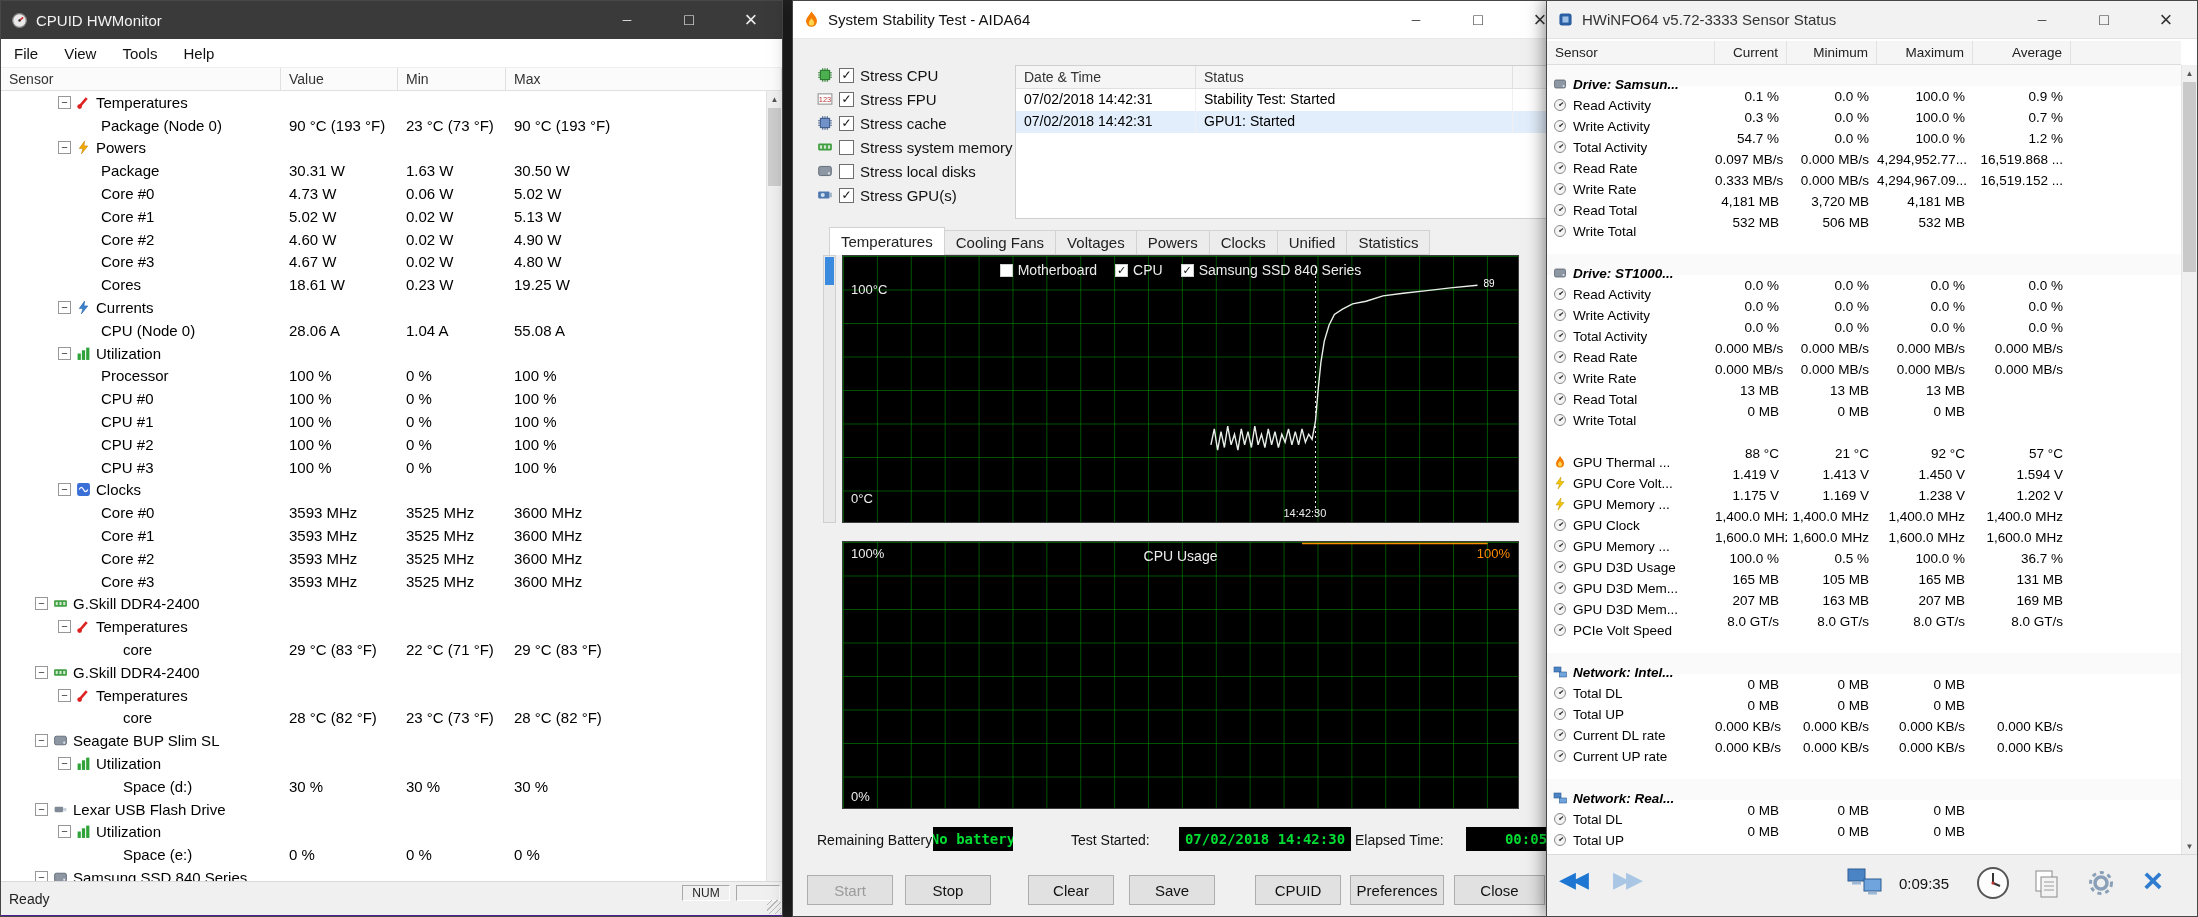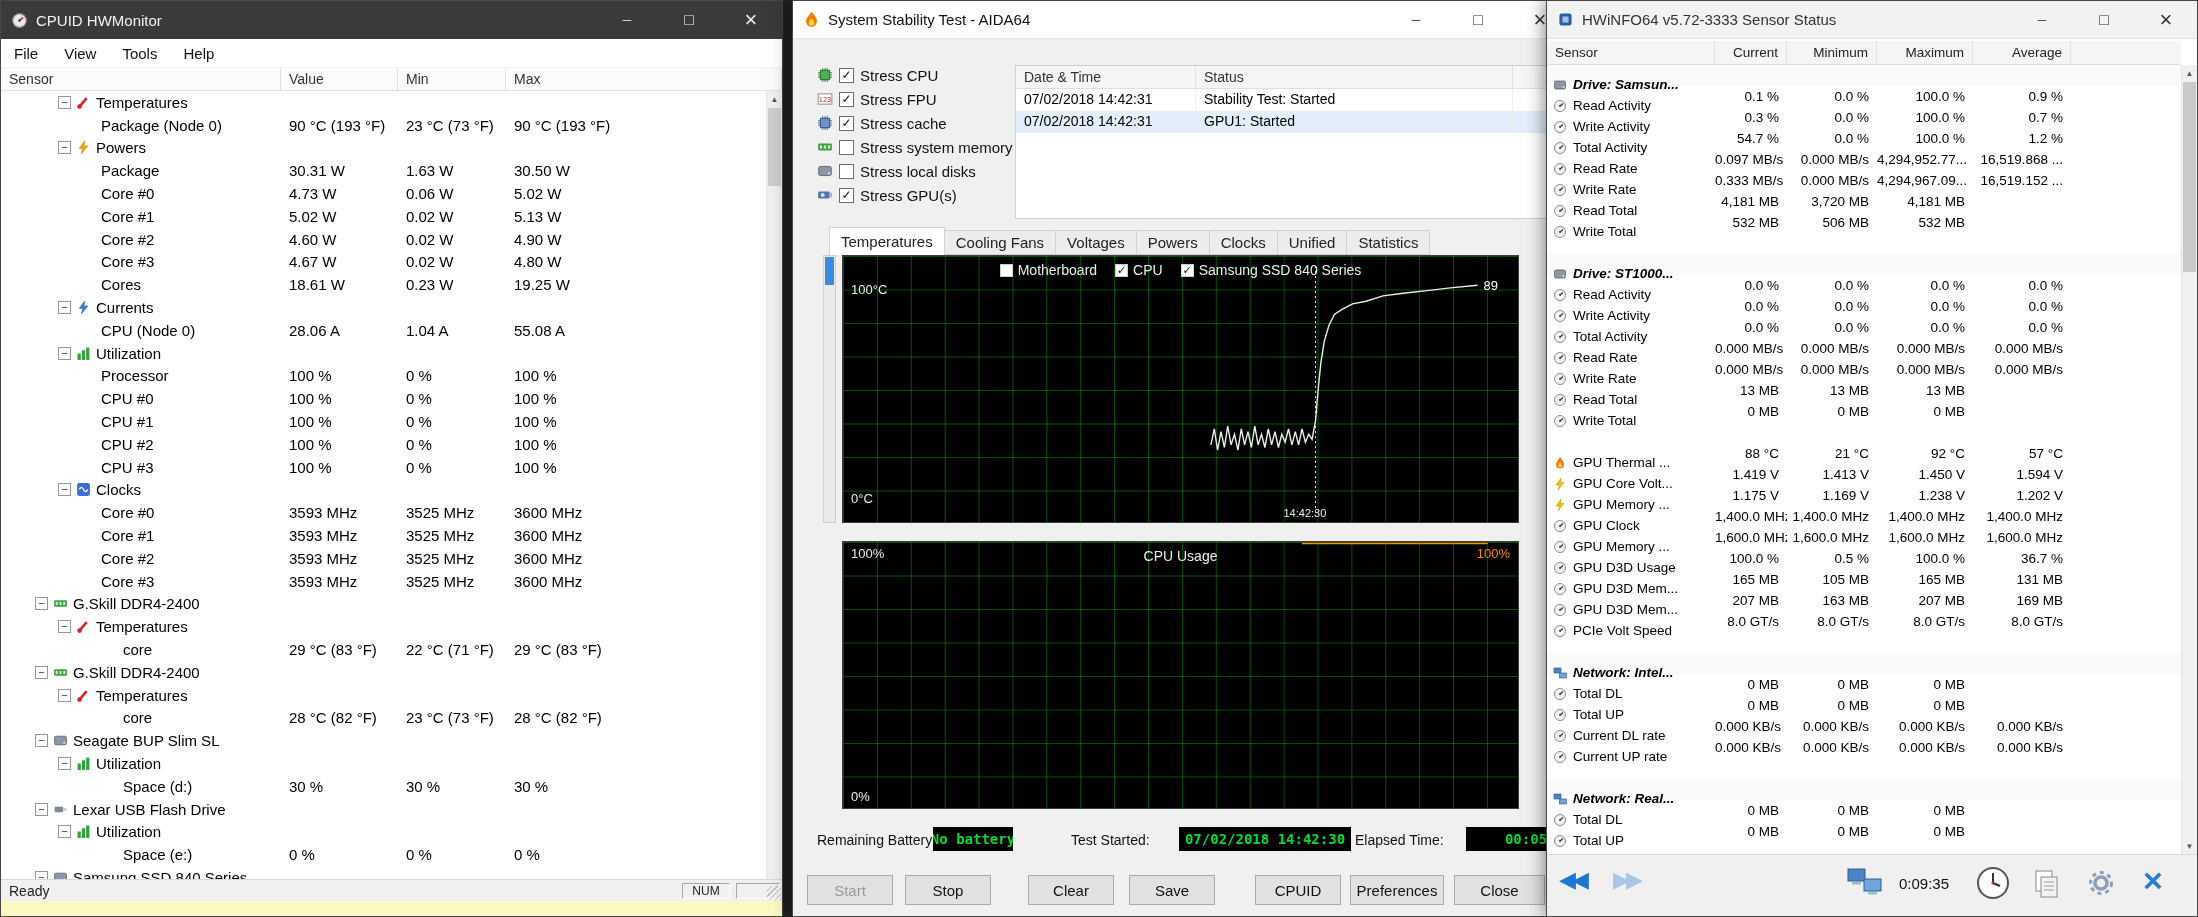--- a/index.html
+++ b/index.html
@@ -1,20 +1,20 @@
 <!DOCTYPE html>
 <html><head>
 <meta charset="utf-8">
 <style>
 *{margin:0;padding:0;box-sizing:border-box;}
 html,body{background:#262626;font-family:"Liberation Sans",sans-serif;}
 #stage{position:relative;width:2198px;height:917px;overflow:hidden;background:#262626;}
 
 
-.window{position:absolute;top:0;height:917px;background:#fef9c3;border:1px solid #474747;box-shadow:0 0 18px rgba(0,0,0,.55);}
+.window{position:absolute;top:0;height:917px;background:#4c1d95;border:1px solid #474747;box-shadow:0 0 18px rgba(0,0,0,.55);}
 #hwmonitor{left:0;width:783px;z-index:1;}
 #aida64{left:792px;width:780px;z-index:2;background:#f0f0f0;}
 #hwinfo{left:1546px;width:652px;z-index:3;background:#fff;}
 .titlebar{height:38px;display:flex;align-items:center;padding-left:10px;gap:8px;position:relative;}
 #hwmonitor .titlebar{background:#3a3a3a;color:#f2f2f2;}
 #aida64 .titlebar{background:#fff;color:#111;border-bottom:1px solid #e8e8e8;}
 #hwinfo .titlebar{background:#f2f2f2;color:#333;border-bottom:1px solid #e2e2e2;}
 .title{font-size:15px;white-space:nowrap;}
 .app-ico{width:17px;height:17px;display:inline-flex;flex:none;}
 .app-ico svg{width:100%;height:100%;}
@@ -41,21 +41,21 @@
 .expander{width:13px;height:13px;border:1px solid #979797;background:#fff;color:#333;font-size:11px;line-height:10px;text-align:center;flex:none;}
 .expander::after{content:"−";}
 .ticon{width:15px;height:15px;flex:none;display:inline-flex;}
 .ticon svg{width:100%;height:100%;}
 #hwm-scroll{position:absolute;top:90px;bottom:22px;right:0;width:16px;background:#f0f0f0;border-left:1px solid #e4e4e4;}
 .sarrow{height:16px;color:#555;font-size:8px;display:flex;align-items:center;justify-content:center;}
 .sarrow.up::after{content:"▲";}
 .sarrow.down{position:absolute;bottom:0;left:0;right:0;}
 .sarrow.down::after{content:"▼";}
 #hwm-thumb{position:absolute;top:17px;left:1px;right:1px;height:78px;background:#cdcdcd;}
-#hwm-status{position:absolute;left:0;right:0;bottom:15px;height:22px;background:#f0f0f0;border-top:1px solid #d9d9d9;font-size:14px;color:#222;display:flex;align-items:center;}
+#hwm-status{position:absolute;left:0;right:0;bottom:1px;height:34px;background:#f0f0f0;border-top:1px solid #d9d9d9;font-size:14px;color:#222;display:flex;align-items:center;}
 #hwm-status .ready{padding-left:8px;}
 .sunken{position:absolute;top:3px;height:16px;border:1px solid;border-color:#a8a8a8 #fff #fff #a8a8a8;font-size:12px;display:flex;align-items:center;justify-content:center;color:#222;}
 #num-panel{left:681px;width:48px;}
 #status-spare{left:735px;width:44px;}
 .grip{position:absolute;right:1px;bottom:1px;width:14px;height:14px;background:repeating-linear-gradient(135deg,transparent 0 3px,#b9b9b9 3px 4px);}
 
 
 #stress-options{position:absolute;left:24px;top:62px;}
 .sopt{display:flex;align-items:center;gap:6px;height:24px;font-size:15px;color:#111;white-space:nowrap;}
 .sicon{width:16px;height:16px;display:inline-flex;flex:none;}
@@ -82,21 +82,21 @@
 #cpu-chart{top:540px;}
 svg.plot{position:absolute;left:0;top:0;}
 #temp-legend{position:absolute;top:6px;left:0;right:0;display:flex;justify-content:center;gap:18px;align-items:center;}
 .lg-item{display:flex;align-items:center;gap:5px;color:#ececec;font-size:14px;white-space:nowrap;}
 .lg-box{width:13px;height:13px;border:1px solid #cfcfcf;background:#fff;color:#111;font-size:11px;line-height:11px;text-align:center;}
 .lg-box.on::after{content:"✓";}
 .ylab{position:absolute;left:8px;color:#ededed;font-size:13px;}
 .ylab.top{top:26px;}
 .ylab.bottom{bottom:16px;}
 .xtick{position:absolute;bottom:3px;color:#ededed;font-size:11px;}
-.anno{position:absolute;color:#fff;font-size:13px;}
+.anno{position:absolute;color:#fff;font-size:10px;}
 .ctitle{position:absolute;top:6px;left:0;right:0;text-align:center;color:#ededed;font-size:14px;}
 .corner{position:absolute;color:#ededed;font-size:13px;}
 .corner.tl{top:4px;left:8px;}
 .corner.tr{top:4px;right:8px;}
 .corner.bl{bottom:4px;left:8px;}
 .orange{color:#ff8a00;}
 .sst-lbl{position:absolute;top:831px;font-size:14px;color:#111;white-space:nowrap;}
 #lbl-battery{left:24px;}#lbl-started{left:278px;}#lbl-elapsed{left:562px;}
 .ledbox{position:absolute;top:826px;height:24px;background:#000;color:#00dd33;font-family:"DejaVu Sans Mono",monospace;font-size:14px;font-weight:bold;display:flex;align-items:center;justify-content:center;overflow:hidden;white-space:nowrap;}
 #box-battery{left:140px;width:80px;}
@@ -107,21 +107,21 @@
 .sst-btn.disabled{color:#9b9b9b;}
 
 
 #hwi-header{position:absolute;top:40px;left:0;right:16px;height:24px;display:flex;background:#f5f5f5;border-bottom:1px solid #ddd;font-size:13.5px;color:#222;}
 .hwi-hcell{display:flex;align-items:center;border-right:1px solid #e2e2e2;white-space:nowrap;overflow:hidden;}
 .hwi-hcell.hsensor{width:168px;padding-left:8px;flex:none;}
 .hwi-hcell.hnum{justify-content:flex-end;padding-right:8px;flex:none;}
 .hnum.n0{width:72px;}.hnum.n1{width:90px;}.hnum.n2{width:96px;}.hnum.n3{width:98px;}
 #hwi-rows{position:absolute;top:64px;bottom:62px;left:0;right:16px;overflow:hidden;background:#fff;}
 .hwi-row{height:21px;display:flex;align-items:center;font-size:13.5px;color:#000;}
-.hwi-row .rlabel{width:168px;display:flex;align-items:flex-end;gap:6px;padding-left:6px;overflow:hidden;white-space:nowrap;flex:none;margin-top:17px;}
+.hwi-row .rlabel{width:168px;display:flex;align-items:center;gap:6px;padding-left:6px;overflow:hidden;white-space:nowrap;flex:none;margin-top:17px;}
 .hwi-row.section .rlabel{font-weight:bold;font-style:italic;}
 .hwi-row.section{background:#fafafa;}
 .rtxt{overflow:hidden;white-space:nowrap;}
 .hwi-row .num{text-align:right;padding-right:8px;flex:none;overflow:hidden;white-space:nowrap;}
 .hwi-row .num.n0{width:72px;}.hwi-row .num.n1{width:90px;}.hwi-row .num.n2{width:96px;}.hwi-row .num.n3{width:98px;}
 .ricon{width:14px;height:14px;flex:none;display:inline-flex;}
 .ricon svg{width:100%;height:100%;}
 #hwi-scroll{position:absolute;top:64px;bottom:62px;right:0;width:16px;background:#f0f0f0;border-left:1px solid #e4e4e4;}
 #hwi-thumb{position:absolute;top:17px;left:1px;right:1px;height:190px;background:#c9c9c9;}
 #hwi-toolbar{position:absolute;left:0;right:0;bottom:0;height:62px;background:#f0f0f0;border-top:1px solid #d9d9d9;}

